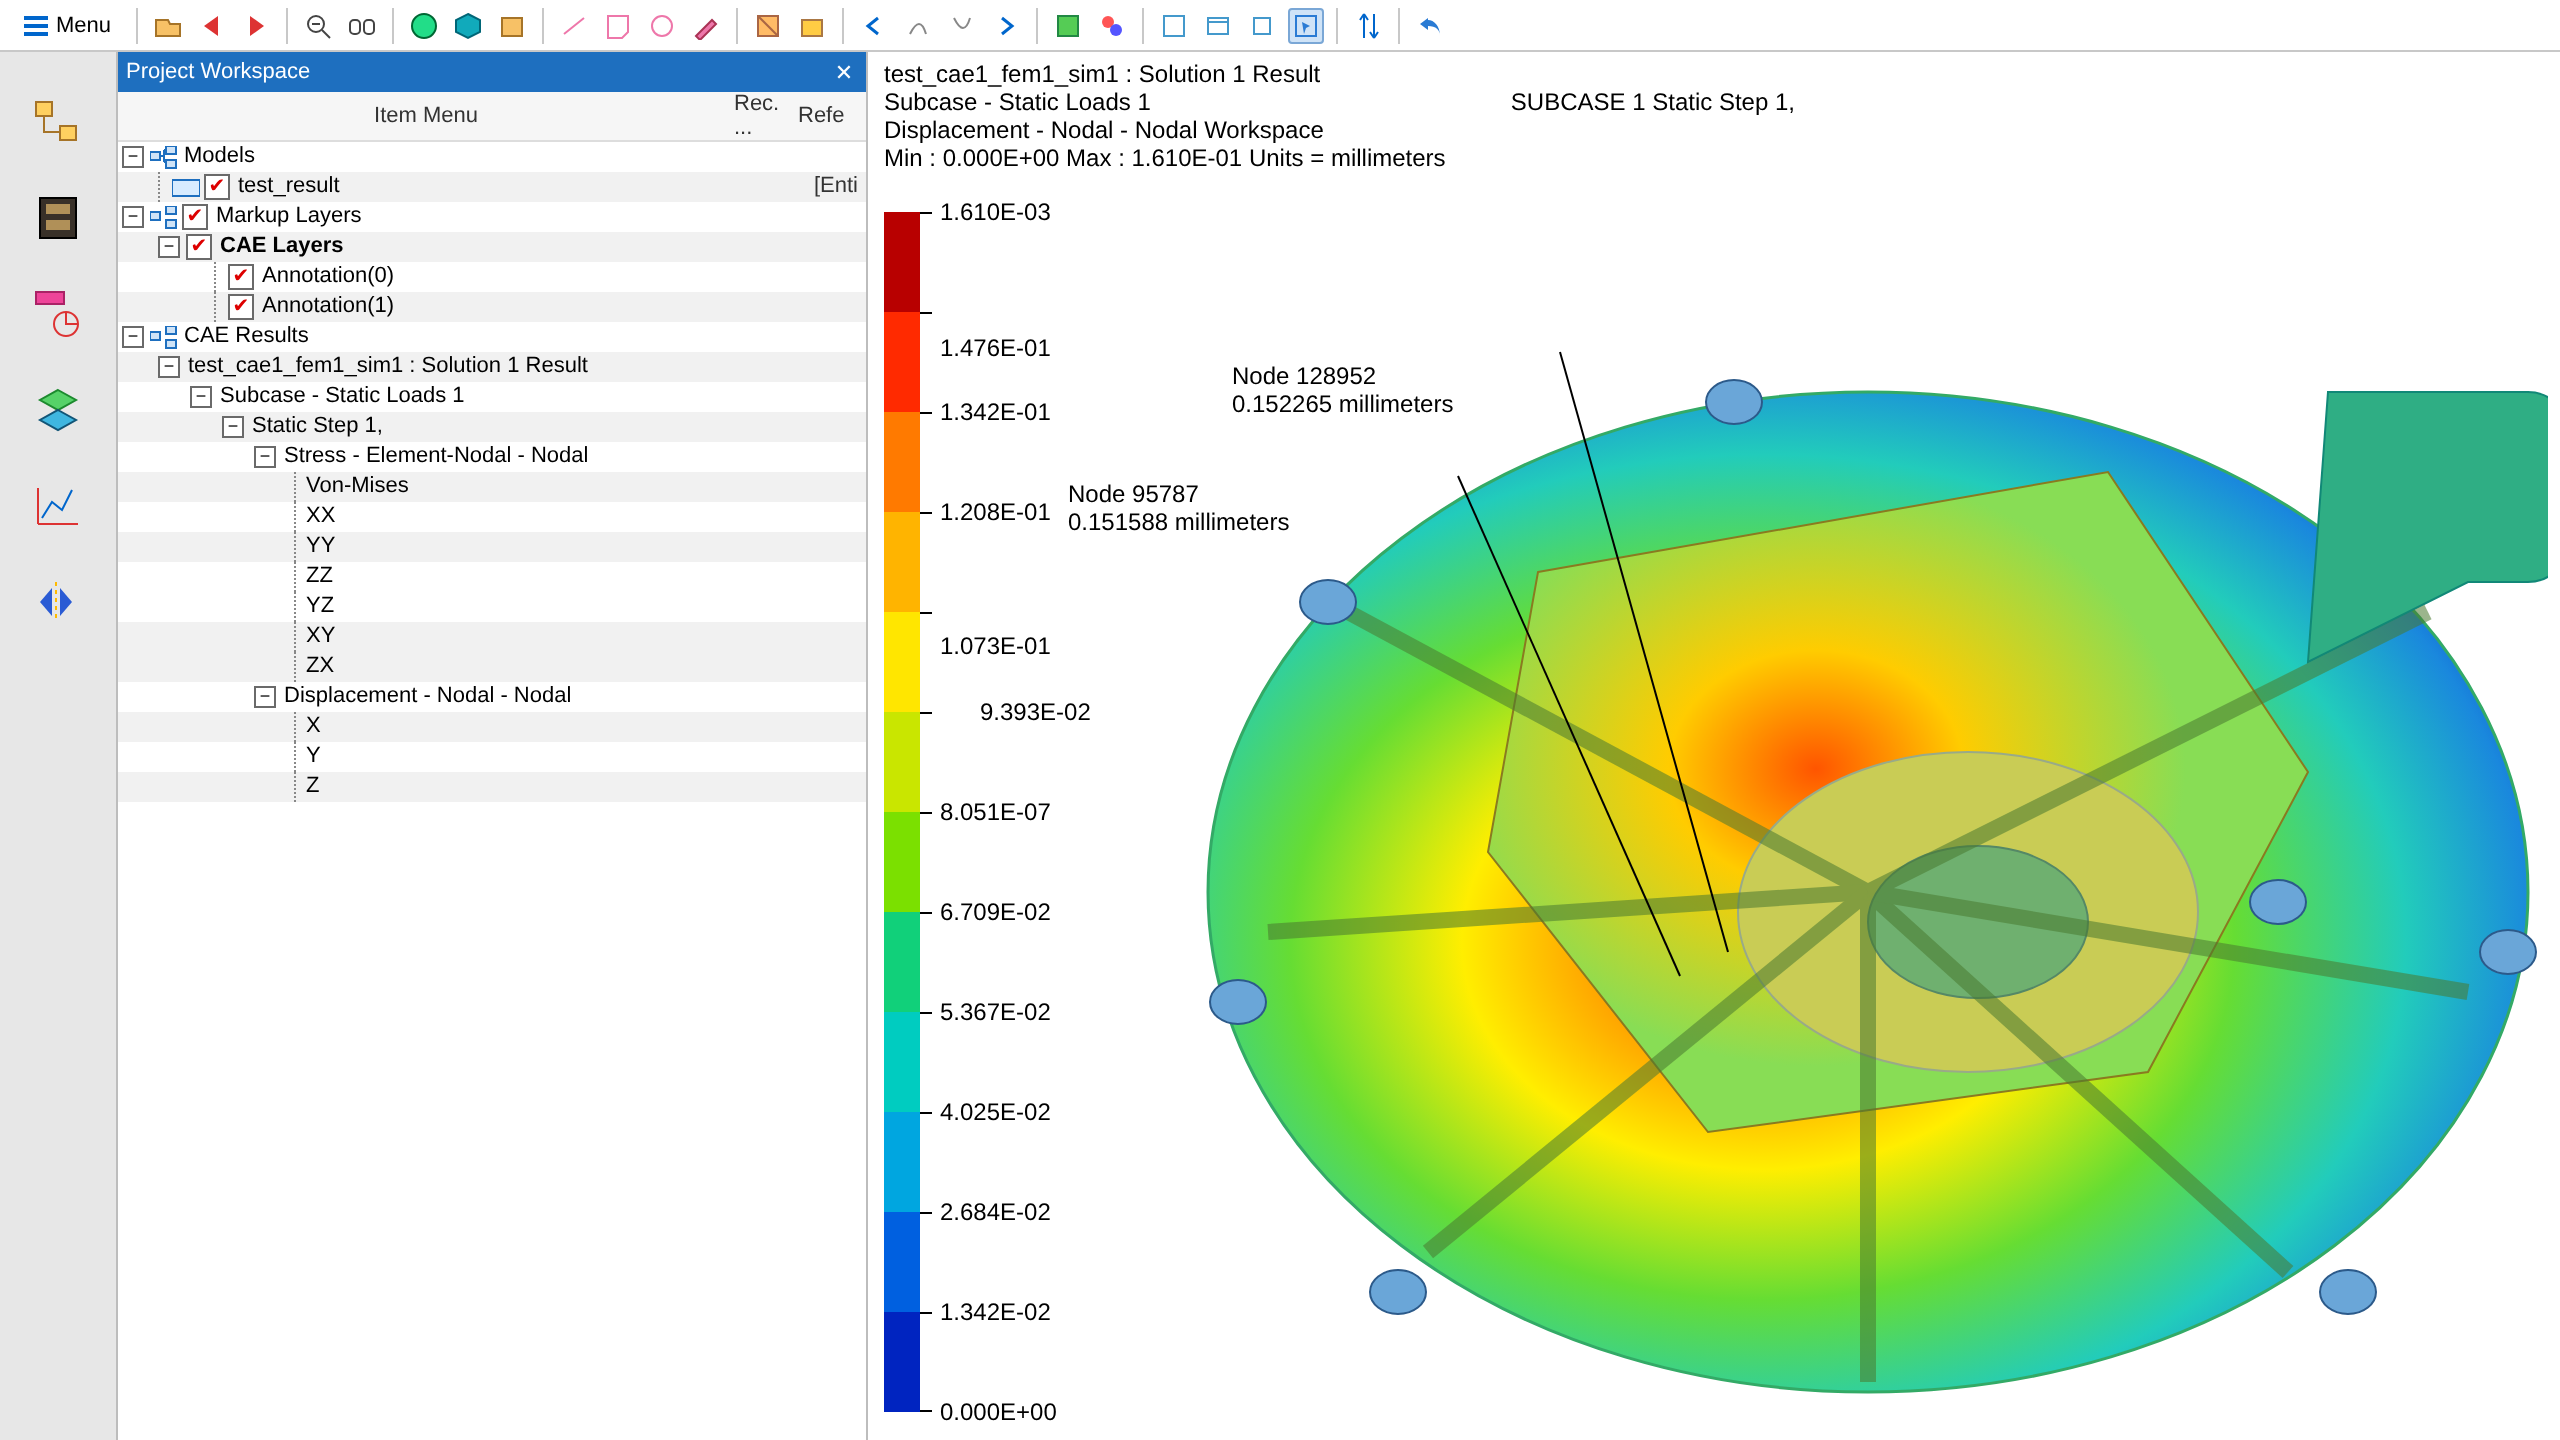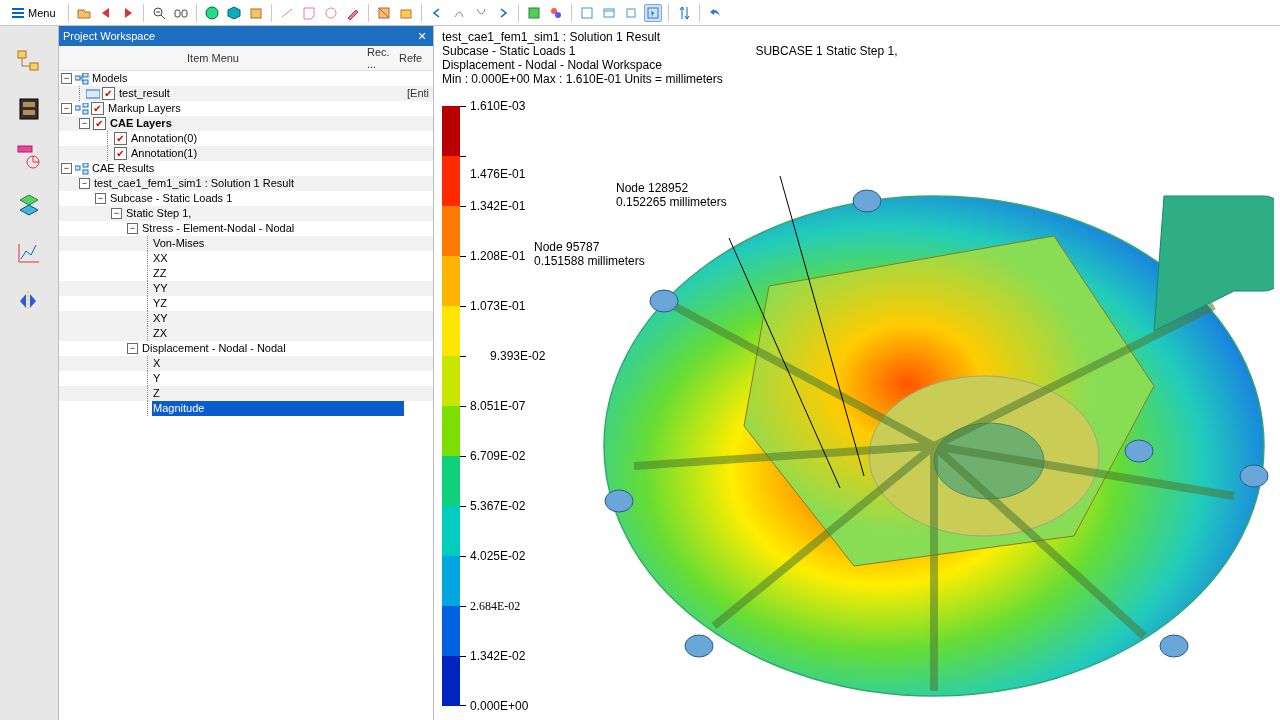--- a/index.html
+++ b/index.html
@@ -344,59 +344,55 @@
               <span class="lbl">Stress - Element-Nodal - Nodal</span>
             </div>
           <div class="row even" style="padding-left:88px">
               <span style="border-left:1px dotted #888;height:15px;margin-right:4px"></span>
               <span class="lbl">Von-Mises</span>
             </div>
           <div class="row odd" style="padding-left:88px">
               <span style="border-left:1px dotted #888;height:15px;margin-right:4px"></span>
               <span class="lbl">XX</span>
             </div>
+          <div class="row even" style="padding-left:88px">
+              <span style="border-left:1px dotted #888;height:15px;margin-right:4px"></span>
+              <span class="lbl">YY</span>
+            </div>
           <div class="row odd" style="padding-left:88px">
               <span style="border-left:1px dotted #888;height:15px;margin-right:4px"></span>
               <span class="lbl">ZZ</span>
             </div>
+          <div class="row odd" style="padding-left:88px">
+              <span style="border-left:1px dotted #888;height:15px;margin-right:4px"></span>
+              <span class="lbl">YZ</span>
+            </div>
           <div class="row even" style="padding-left:88px">
               <span style="border-left:1px dotted #888;height:15px;margin-right:4px"></span>
-              <span class="lbl">YY</span>
+              <span class="lbl">XY</span>
+            </div>
+          <div class="row even" style="padding-left:88px">
+              <span style="border-left:1px dotted #888;height:15px;margin-right:4px"></span>
+              <span class="lbl">ZX</span>
+            </div>
+          <div class="row odd" style="padding-left:68px">
+              <span class="toggle">−</span>
+              <span class="lbl">Displacement - Nodal - Nodal</span>
+            </div>
+          <div class="row even" style="padding-left:88px">
+              <span style="border-left:1px dotted #888;height:15px;margin-right:4px"></span>
+              <span class="lbl">X</span>
             </div>
           <div class="row odd" style="padding-left:88px">
               <span style="border-left:1px dotted #888;height:15px;margin-right:4px"></span>
-              <span class="lbl">YZ</span>
+              <span class="lbl">Y</span>
             </div>
           <div class="row even" style="padding-left:88px">
               <span style="border-left:1px dotted #888;height:15px;margin-right:4px"></span>
-              <span class="lbl">XY</span>
-            </div>
-          <div class="row even" style="padding-left:88px">
-              <span style="border-left:1px dotted #888;height:15px;margin-right:4px"></span>
-              <span class="lbl">ZX</span>
-            </div>
-          <div class="row odd" style="padding-left:68px">
-              <span class="toggle">−</span>
-              <span class="lbl">Displacement - Nodal - Nodal</span>
-            </div>
-          <div class="row even" style="padding-left:88px">
-              <span style="border-left:1px dotted #888;height:15px;margin-right:4px"></span>
-              <span class="lbl">X</span>
-            </div>
-          <div class="row odd" style="padding-left:88px">
-              <span style="border-left:1px dotted #888;height:15px;margin-right:4px"></span>
-              <span class="lbl">Y</span>
-            </div>
-          <div class="row even" style="padding-left:88px">
-              <span style="border-left:1px dotted #888;height:15px;margin-right:4px"></span>
               <span class="lbl">Z</span>
-            </div>
-          <div class="row odd selected" style="padding-left:88px">
-              <span style="border-left:1px dotted #888;height:15px;margin-right:4px"></span>
-              <span class="lbl">Magnitude</span>
             </div>
 
         </div>
       </div>
     </div>
 
     <div class="viewport">
       <div class="result-text">
         <div>test_cae1_fem1_sim1 : Solution 1 Result</div>
         <div><span>Subcase - Static Loads 1</span><span style="display:inline-block;width:180px"></span><span>SUBCASE 1  Static Step 1,</span></div>
@@ -430,27 +426,27 @@
             <div class="legend-tick" style="top: 500px;"></div>
             <div class="legend-step" style="top: 550px; height: 50px; background: rgb(0, 36, 192);"></div>
             <div class="legend-tick" style="top: 550px;"></div>
             <div class="legend-tick" style="top: 599px;"></div>
           </div>
         <div class="legend-labels" id="legend-labels">
             <div class="legend-label" style="top: -7px;">1.610E-03</div>
             <div class="legend-label" style="top: 43px; margin-top: 18px;">1.476E-01</div>
             <div class="legend-label" style="top: 93px;">1.342E-01</div>
             <div class="legend-label" style="top: 143px;">1.208E-01</div>
-            <div class="legend-label" style="top: 193px; text-align: center;">1.073E-01</div>
+            <div class="legend-label" style="top: 210px; text-align: center;">1.073E-01</div>
             <div class="legend-label" style="top: 243px; margin-left: 20px;">9.393E-02</div>
             <div class="legend-label" style="top: 293px;">8.051E-07</div>
             <div class="legend-label" style="top: 343px;">6.709E-02</div>
             <div class="legend-label" style="top: 393px;">5.367E-02</div>
             <div class="legend-label" style="top: 443px;">4.025E-02</div>
-            <div class="legend-label" style="top: 493px; font-family: Liberation Serif, serif;">2.684E-02</div>
+            <div class="legend-label" style="top: 493px;">2.684E-02</div>
             <div class="legend-label" style="top: 543px;">1.342E-02</div>
             <div class="legend-label" style="top: 593px;">0.000E+00</div>
           </div>
       </div>
 
       <svg class="model" viewBox="0 0 760 600">
         <defs>
           <radialGradient id="g1" cx="42%" cy="55%" r="65%">
             <stop offset="0%" stop-color="#ff3300"></stop>
             <stop offset="18%" stop-color="#ff9900"></stop>

